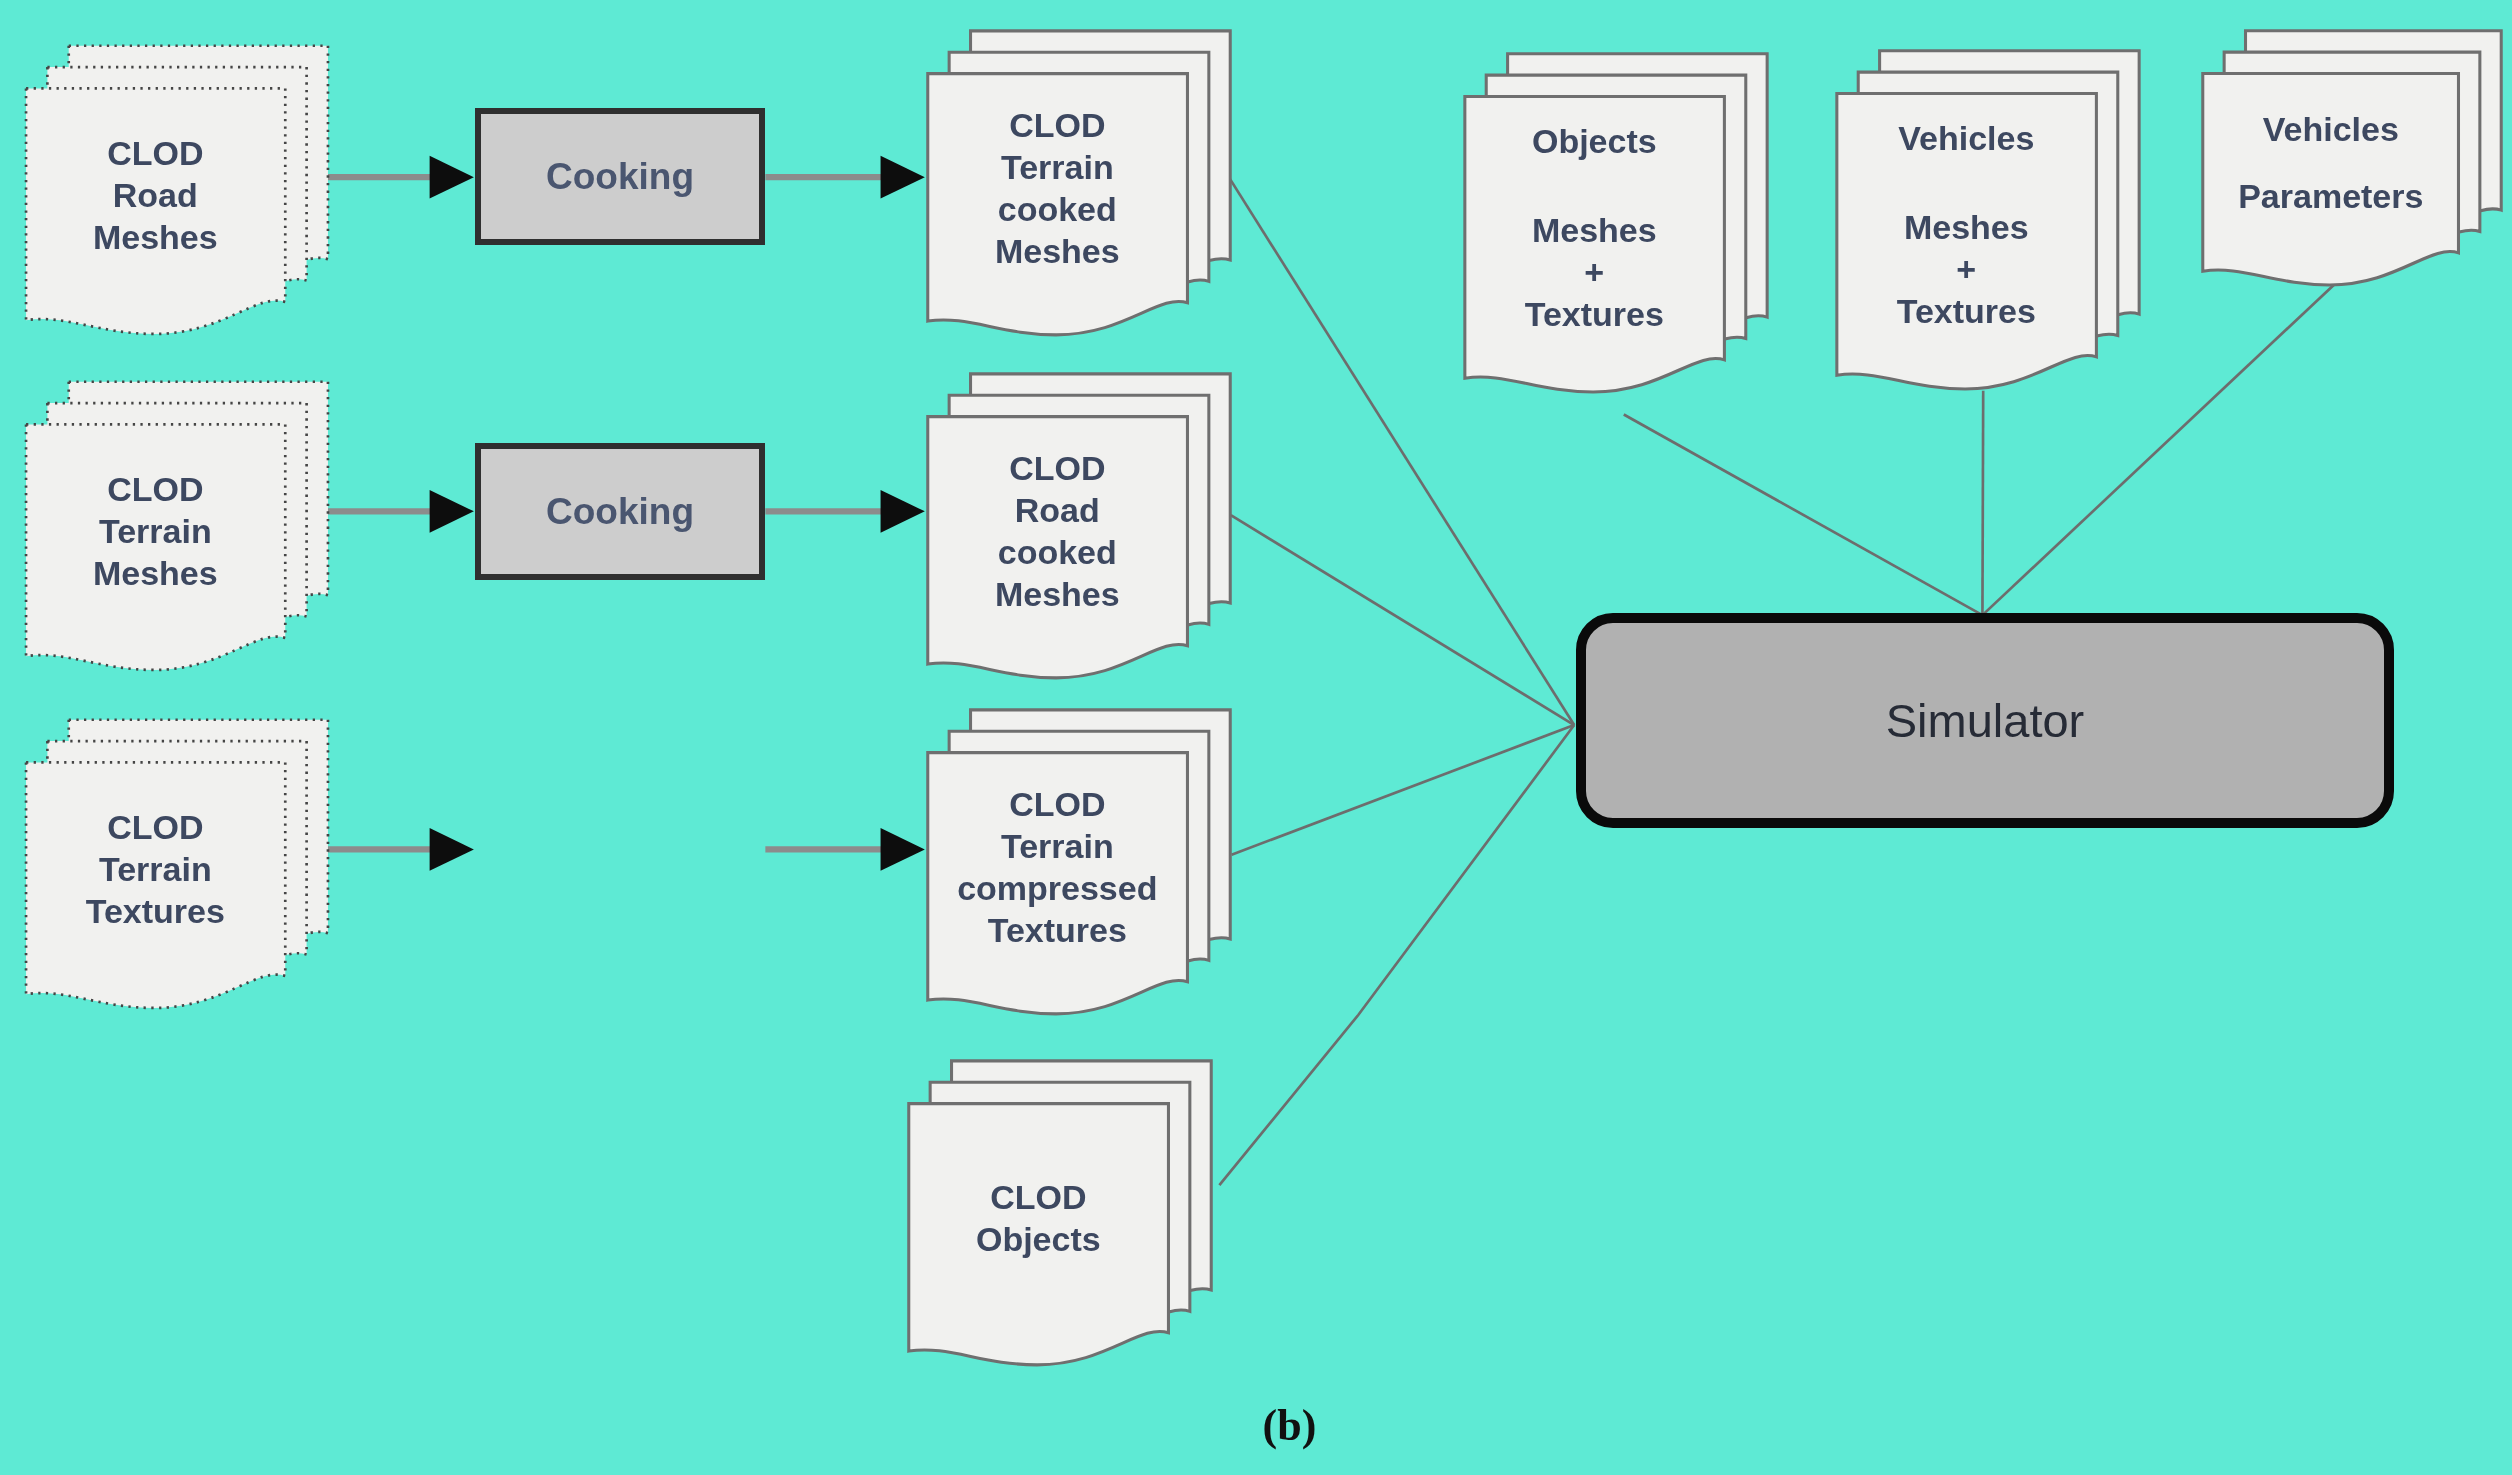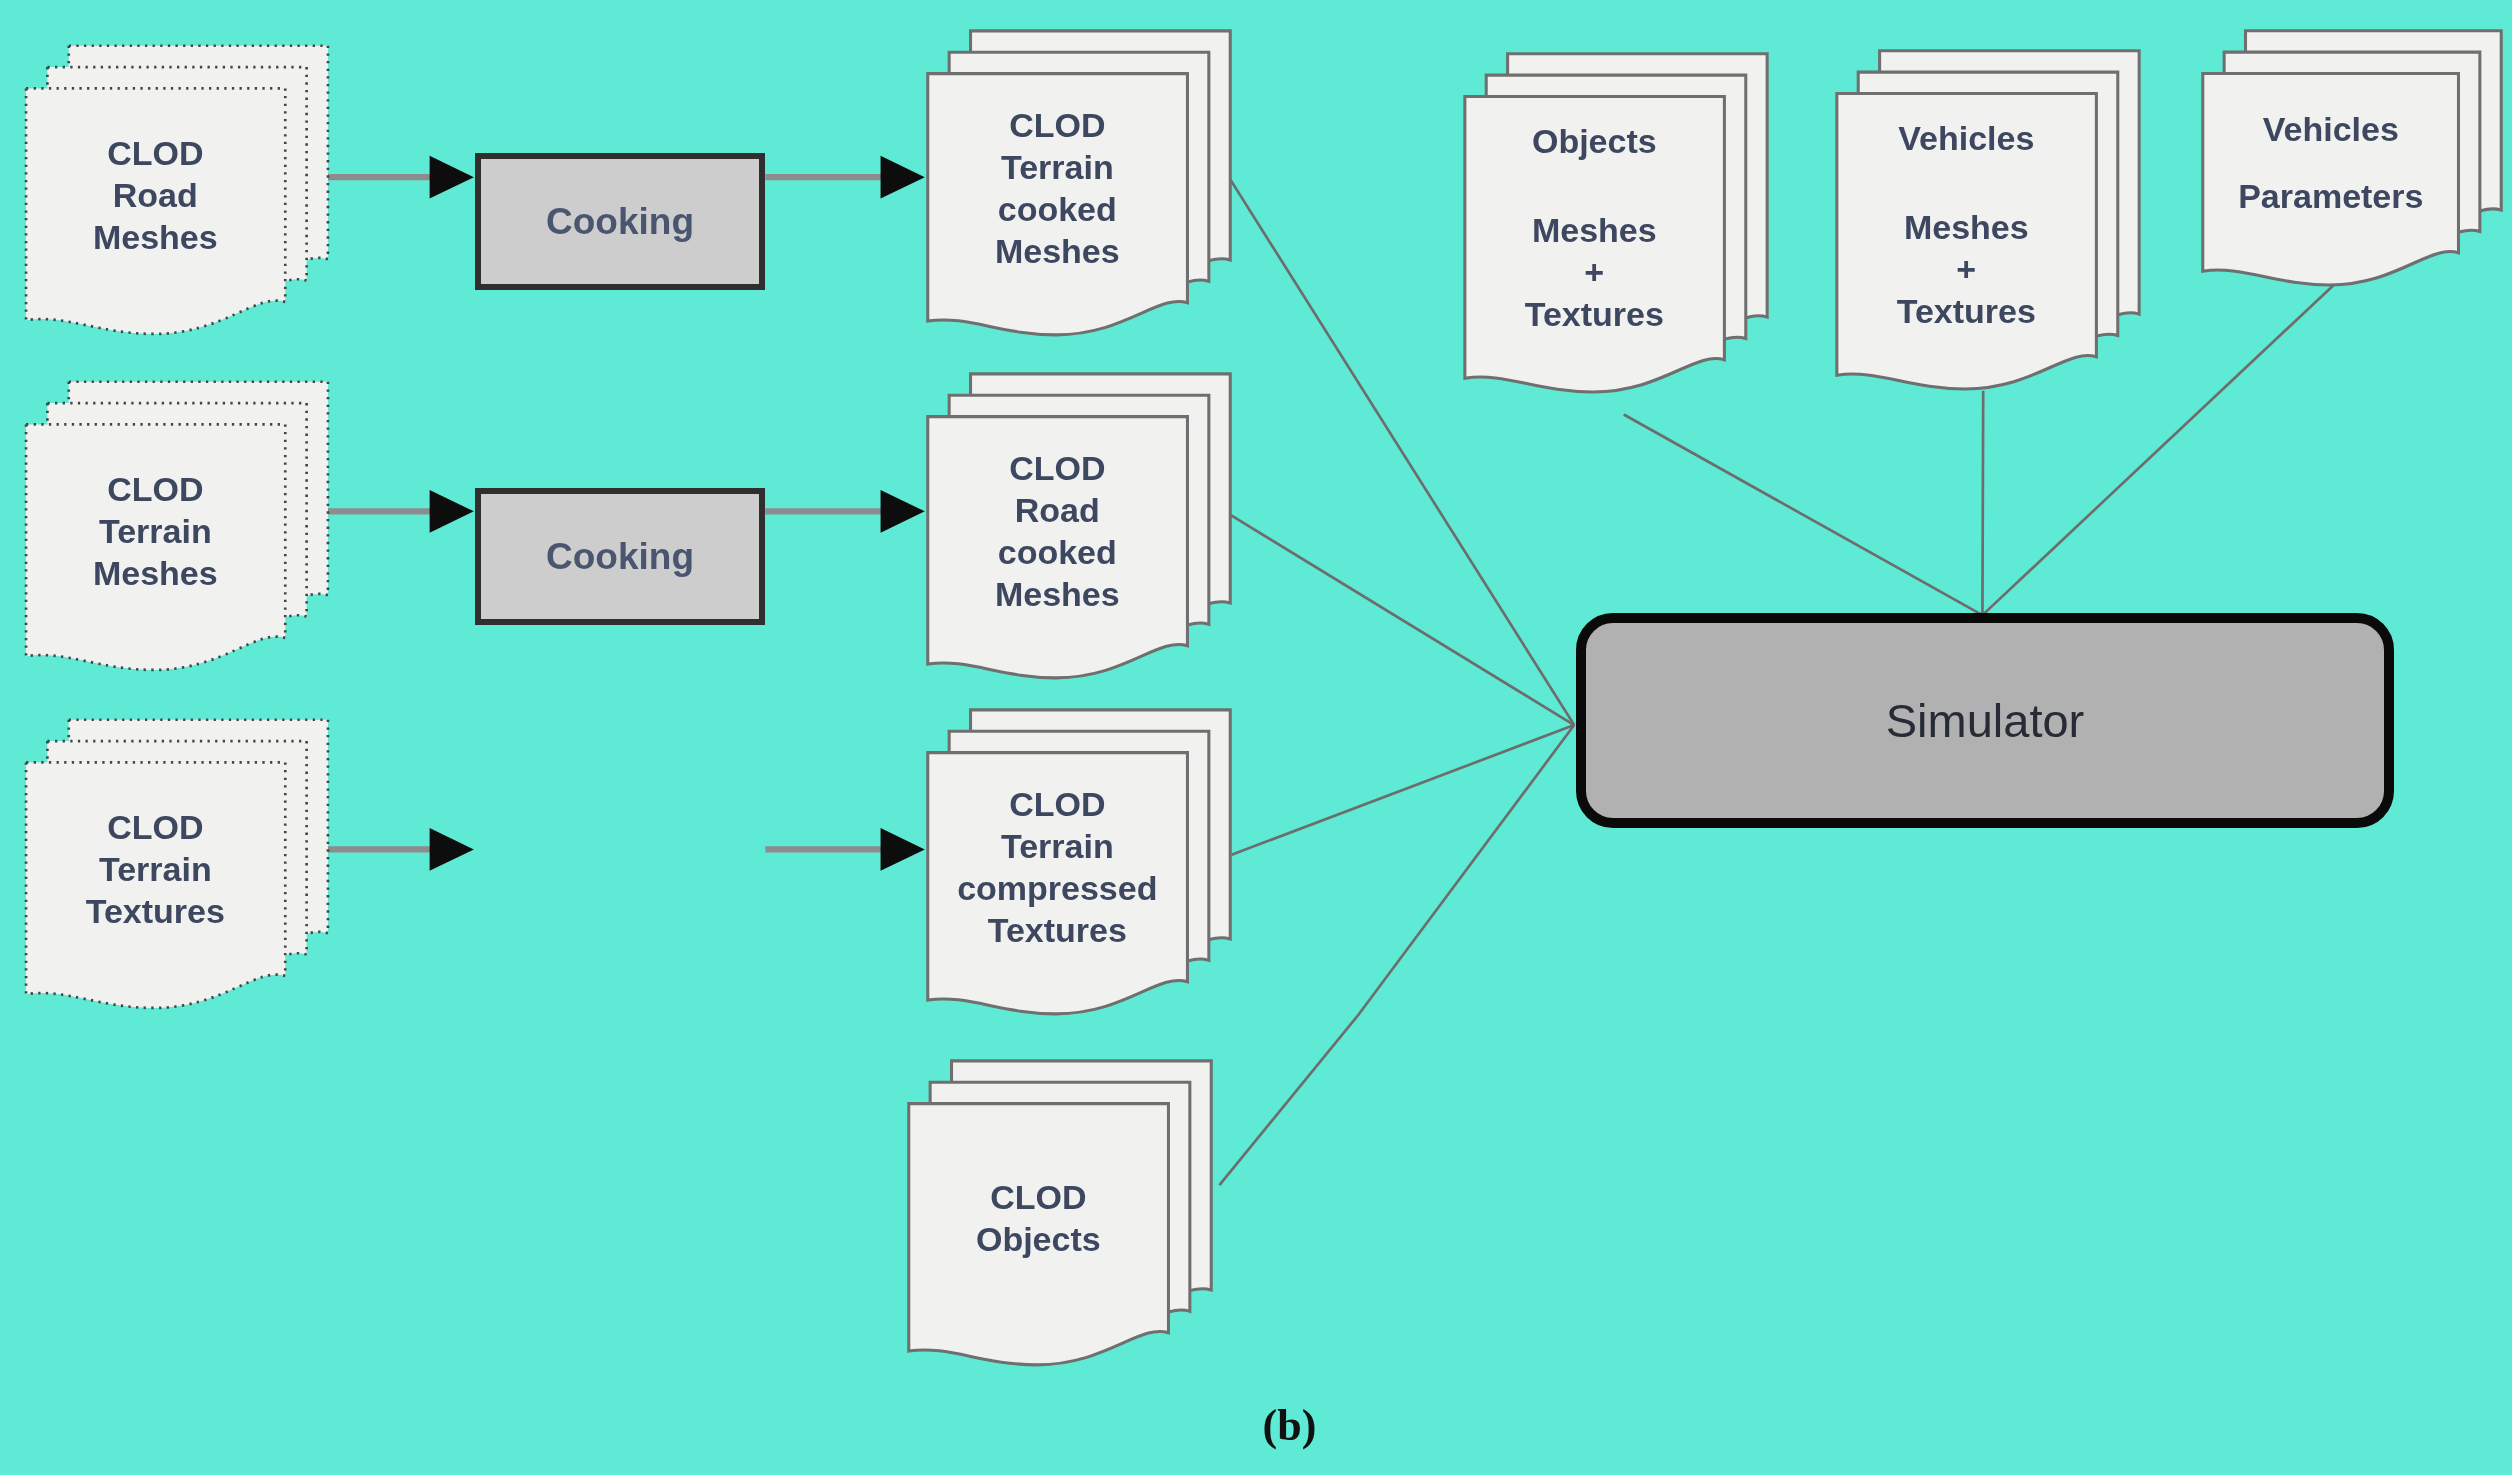--- a/index.html
+++ b/index.html
@@ -31,21 +31,21 @@
   .doc-text.h300{height:229px;}
   .doc-text.h345{height:263px;}
   .doc-text.h235{height:179px;width:256px;}
   .gap-lg{margin-top:47px;}
   .gap-sm{margin-top:24.4px;}
   .process-box{
     position:absolute;z-index:1;
     width:278px;height:125px;
     background:#cdcdcd;border:6.1px solid #2f2f2f;
     display:flex;align-items:center;justify-content:center;
-    font-size:37px;font-weight:600;color:#4a5670;margin-top:45px;
+    font-size:37px;font-weight:600;color:#4a5670;
   }
   .simulator{
     position:absolute;z-index:1;
     left:1576px;top:613px;width:798px;height:195px;
     background:#b1b1b1;border:10px solid #0a0a0a;border-radius:37px;
     display:flex;align-items:center;justify-content:center;
     font-size:47px;font-weight:400;color:#262b36;
   }
   .caption{
     position:absolute;z-index:1;

